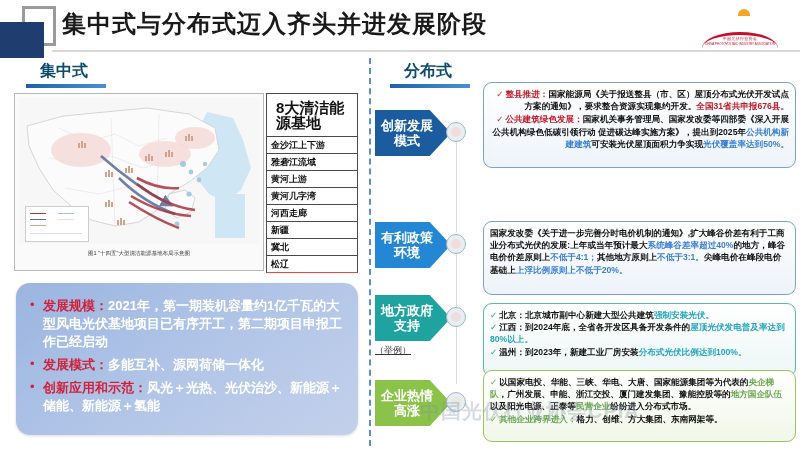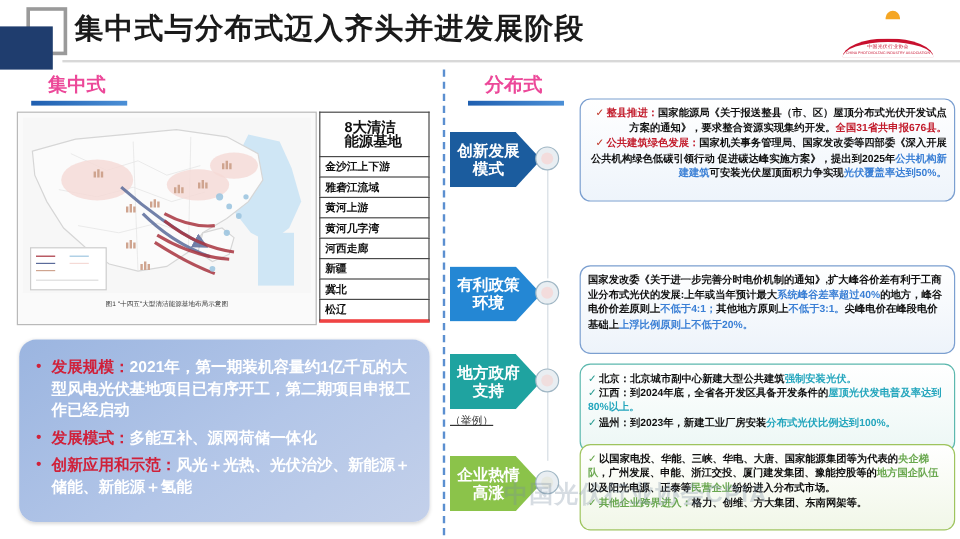--- a/index.html
+++ b/index.html
@@ -24,38 +24,38 @@
     position:absolute;left:0;top:6px;width:80px;text-align:center;
     font-size:17px;font-weight:bold;color:#c8102e;letter-spacing:1px;
     font-family:"Liberation Serif",serif;
   }
   .cpia-sun{position:absolute;left:38px;top:1px;width:12px;height:7px;background:#f5a623;border-radius:6px 6px 0 0;}
   .cpia-arc{position:absolute;left:2px;top:24px;width:76px;height:13px;border-top:3px solid #c8102e;border-radius:50%/100% 100% 0 0;}
   .cpia-sub{position:absolute;left:0;top:28px;width:80px;text-align:center;font-size:4px;color:#c8102e;letter-spacing:.3px;}
   .cpia-sub2{position:absolute;left:0;top:34px;width:80px;text-align:center;font-size:3px;color:#c8102e;}
 
   
-  .sec-head{position:absolute;font-size:16px;font-weight:bold;color:#ec4899;}
+  .sec-head{position:absolute;font-size:16px;font-weight:bold;color:#0c4a6e;}
   .sec-underline{position:absolute;height:4px;background:linear-gradient(90deg,#1f5fb0,#4b8fd6);}
 
   
   .map-box{position:absolute;left:14px;top:93px;width:248px;height:176px;border:1px solid #b9b9b9;background:#fafafa;overflow:hidden;}
   .map-inner{position:absolute;left:4px;top:4px;width:240px;height:146px;background:#f7f7f7;overflow:hidden;}
   .map-caption{position:absolute;left:0;top:156px;width:248px;text-align:center;font-size:5.5px;color:#333;}
   .map-legend{position:absolute;left:6px;top:108px;width:62px;height:34px;background:#fff;border:1px solid #ccc;}
   .ll{position:absolute;height:1px;background:#bbb;}
 
   .list-col{position:absolute;left:266px;top:93px;width:92px;}
   .list-item{
     border:1px solid #4a4a4a;border-bottom:none;
     font-size:9px;font-weight:bold;color:#111;
     padding:3.5px 4px;background:#fff;line-height:1;
   }
-  .list-item:last-child{border-bottom:3px solid #ef4444;}
-  .list-item.head{font-size:12px;padding:6px 20px;}
+  .list-item:last-child{border-bottom:1px solid #ef4444;}
+  .list-item.head{font-size:15px;padding:6px 9px;}
 
   .blue-card{
     position:absolute;left:16px;top:283px;width:342px;height:152px;
     background:linear-gradient(145deg,#9bb5e0,#b3c6e8 55%,#c3d0ea);
     border-radius:14px;
     box-shadow:0 1px 3px rgba(0,0,0,.15);
   }
   .bullets{position:absolute;left:14px;top:14px;width:318px;}
   .bullet{display:flex;margin-bottom:5px;}
   .bdot{color:#d0213a;font-size:13px;line-height:16px;width:13px;flex:none;}

